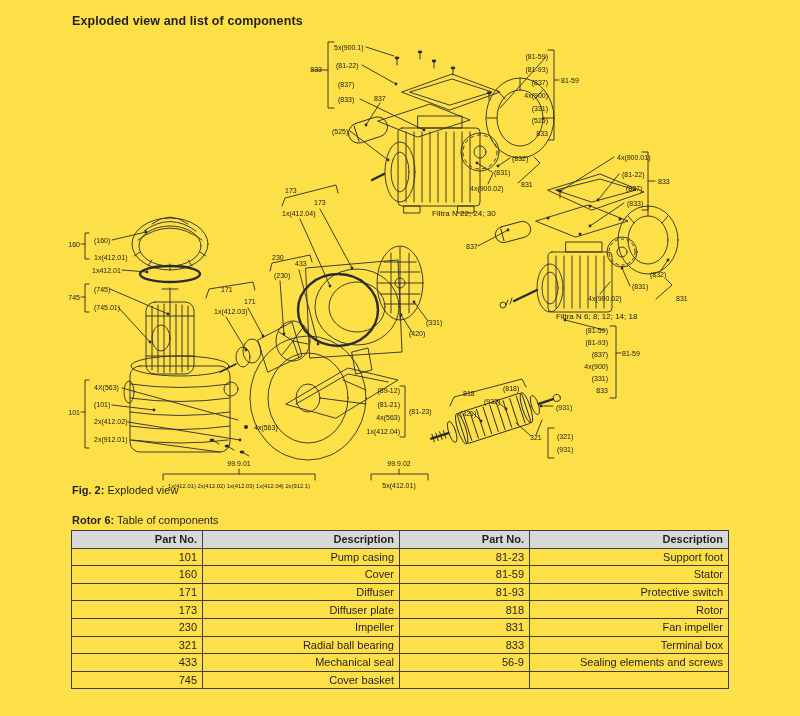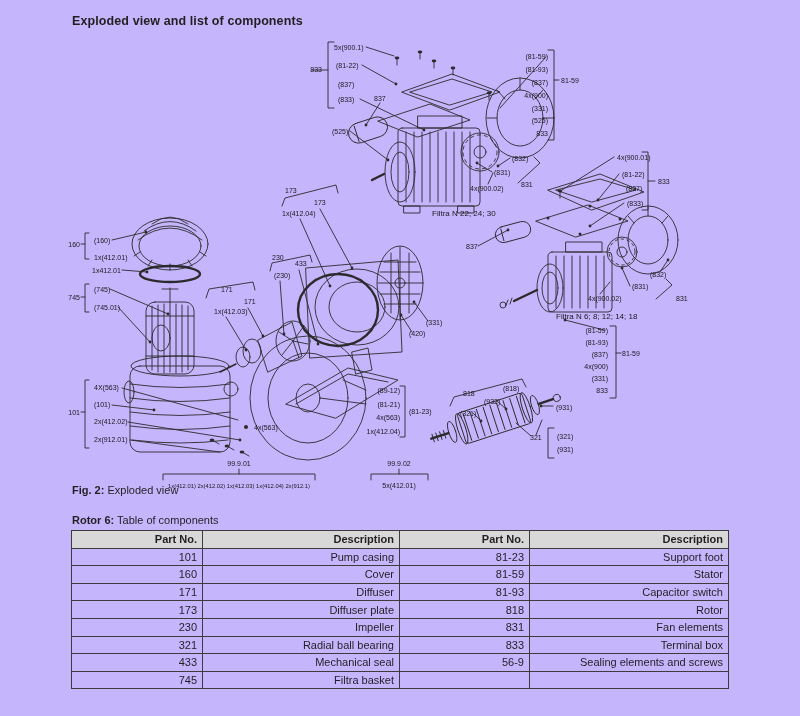--- a/index.html
+++ b/index.html
@@ -1,16 +1,16 @@
 <!DOCTYPE html>
 <html><head>
 <meta charset="utf-8">
 <style>
   html,body{margin:0;padding:0;background:#ffffff;}
-  .page{position:relative;width:800px;height:716px;background:#c4b5fd;overflow:hidden;
+  .page{position:relative;width:800px;height:716px;background:#fde047;overflow:hidden;
         font-family:"Liberation Sans",sans-serif;color:#231f20;}
   .title{position:absolute;left:72px;top:14px;font-size:12.5px;font-weight:bold;letter-spacing:.1px;}
   #diagram{position:absolute;left:0;top:0;width:800px;height:492px;}
   #diagram path,#diagram line,#diagram ellipse,#diagram circle,#diagram rect,#diagram polygon,#diagram polyline{
       stroke:#2b2b2b;stroke-width:.9;fill:none;stroke-linecap:round;stroke-linejoin:round;}
   #diagram .thick{stroke-width:2.4;}
   #diagram .mid{stroke-width:1.5;}
   #diagram .dot{fill:#2b2b2b;stroke:none;}
   #diagram .fill{fill:#2b2b2b;stroke:none;}
   #diagram text{font-family:"Liberation Sans",sans-serif;font-size:7px;fill:#1a1a1a;stroke:none;}
@@ -362,48 +362,48 @@
         <tr>
           <td>160</td>
           <td>Cover</td>
           <td>81-59</td>
           <td>Stator</td>
         </tr>
         <tr>
           <td>171</td>
           <td>Diffuser</td>
           <td>81-93</td>
-          <td>Capacitor switch</td>
+          <td>Protective switch</td>
         </tr>
         <tr>
           <td>173</td>
           <td>Diffuser plate</td>
           <td>818</td>
           <td>Rotor</td>
         </tr>
         <tr>
           <td>230</td>
           <td>Impeller</td>
           <td>831</td>
-          <td>Fan elements</td>
+          <td>Fan impeller</td>
         </tr>
         <tr>
           <td>321</td>
           <td>Radial ball bearing</td>
           <td>833</td>
           <td>Terminal box</td>
         </tr>
         <tr>
           <td>433</td>
           <td>Mechanical seal</td>
           <td>56-9</td>
           <td>Sealing elements and screws</td>
         </tr>
         <tr>
           <td>745</td>
-          <td>Filtra basket</td>
+          <td>Cover basket</td>
           <td></td>
           <td></td>
         </tr>
       </tbody>
   </table>
 
 </div>
 
 </body></html>

